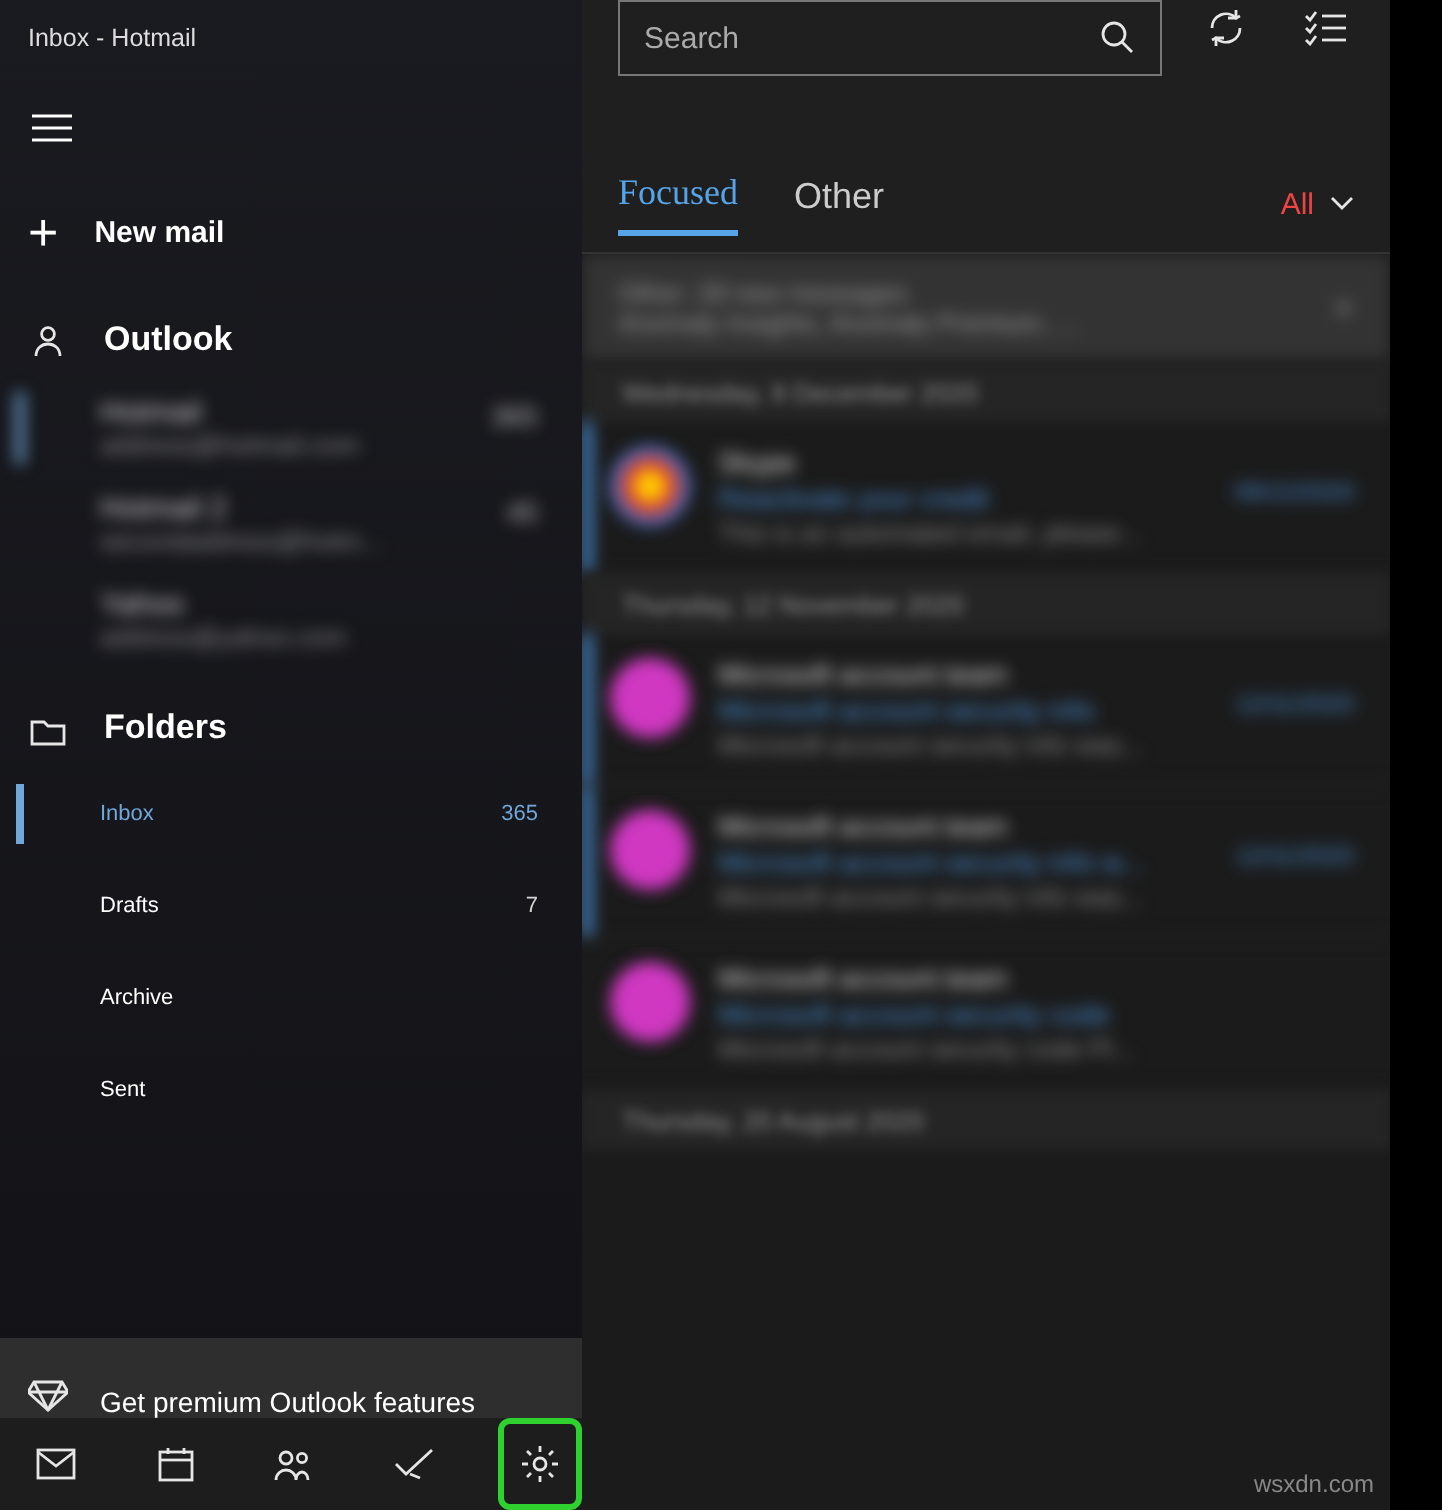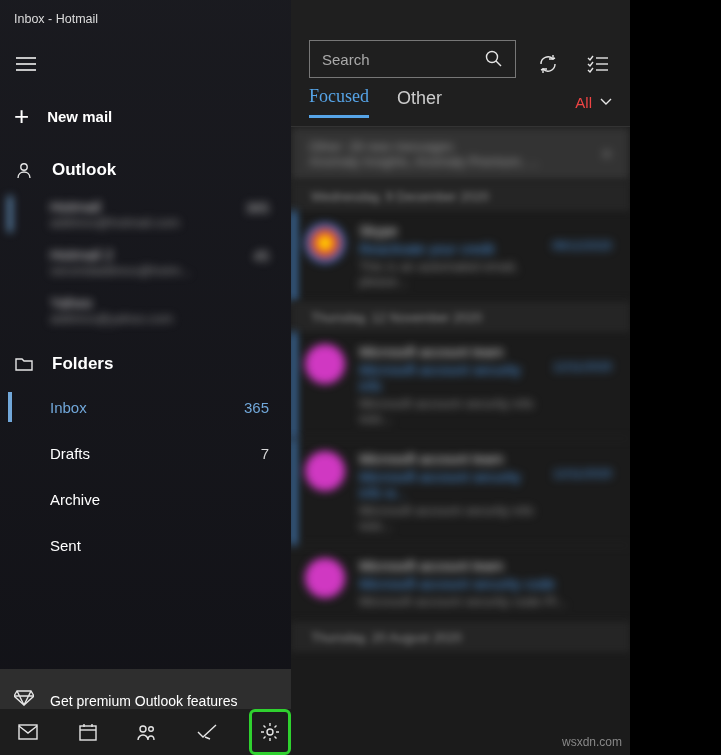--- a/index.html
+++ b/index.html
@@ -1,46 +1,46 @@
 <!DOCTYPE html>
 <html><head>
 <meta charset="utf-8">
 <style>
   html,body{margin:0;padding:0;font-family:"Segoe UI",Arial,sans-serif;background:#000;color:#fff;}
-  .app{width:630px;height:755px;display:flex;flex-direction:row;overflow:hidden;position:relative;}
+  .app{width:695px;height:755px;display:flex;flex-direction:row;overflow:hidden;position:relative;}
   
   .sidebar{width:291px;height:100%;display:flex;flex-direction:column;background:#2b2d33;background-image:linear-gradient(rgba(20,20,25,0.75),rgba(15,15,20,0.9));position:relative;}
   .titlebar{height:30px;display:flex;align-items:center;padding:4px 14px;font-size:12.5px;color:#ddd;}
   .hamburger{width:40px;height:40px;display:flex;align-items:center;justify-content:flex-start;padding-left:16px;margin-top:6px;}
   .hamburger svg{stroke:#fff;stroke-width:1.5;}
   .new-mail{display:flex;align-items:center;height:64px;padding-left:14px;gap:18px;}
   .new-mail .plus{font-size:26px;font-weight:300;line-height:1;}
   .new-mail .label{font-size:15px;font-weight:700;}
   .section-hdr{display:flex;align-items:center;gap:18px;padding:12px 14px 10px;}
   .section-hdr .icon{width:20px;display:flex;justify-content:center;}
   .section-hdr .label{font-size:17px;font-weight:600;}
   .accounts{flex:0 0 auto;}
   .account-item{display:flex;flex-direction:column;padding:8px 0 8px 50px;position:relative;filter:blur(4px);}
   .account-item.sel::before{content:"";position:absolute;left:8px;top:6px;bottom:6px;width:4px;background:#71a7d9;}
   .account-item .nm{font-size:15px;color:#d0cfcf;}
   .account-item .em{font-size:13px;color:#8a8a8a;}
   .account-item .ct{position:absolute;right:22px;top:10px;color:#bbb;font-size:14px;}
-  .folders{margin-top:8px;}
-  .folder-item{display:flex;align-items:center;justify-content:space-between;height:46px;padding:0 22px 0 50px;font-size:15px;position:relative;text-align:right;}
+  .folders{margin-top:8px;align-items:flex-end;}
+  .folder-item{display:flex;align-items:center;justify-content:space-between;height:46px;padding:0 22px 0 50px;font-size:11px;position:relative;text-align:right;}
   .folder-item.sel::before{content:"";position:absolute;left:8px;top:8px;bottom:8px;width:4px;background:#71a7d9;}
   .folder-item.sel{color:#71a7d9;}
   .folder-item.sel .count{color:#71a7d9;}
   .folder-item .count{color:#d6d6d6;}
   .premium-bar{height:40px;background:#2e2e2e;display:flex;align-items:flex-end;padding-left:14px;gap:16px;font-size:14px;}
   .bottom-bar{height:46px;background:#1d1d1d;display:flex;align-items:center;padding-left:10px;gap:24px;}
   .bottom-bar .cell{width:40px;height:40px;display:flex;align-items:center;justify-content:center;}
   .gear-highlight{border:3px solid #2fd12f;border-radius:6px;}
   
   .main{flex:1;background:#1f1f1f;display:flex;flex-direction:column;}
-  .search-row{height:78px;display:flex;align-items:flex-end;padding:0 18px;gap:18px;}
+  .search-row{height:78px;display:flex;align-items:flex-start;padding:0 18px;gap:18px;}
   .search-box{flex:1;max-width:288px;height:36px;border:1.5px solid #777;display:flex;align-items:center;padding:0 12px;color:#aaa;background:transparent;}
   .search-box .ph{flex:1;font-size:15px;}
   .top-icons{display:flex;gap:22px;margin-left:auto;}
   .top-icons .ibtn{width:28px;height:28px;display:flex;align-items:center;justify-content:center;}
   .tabs-row{height:48px;display:flex;align-items:center;padding:0 18px;border-bottom:1px solid #333;}
   .tab{font-size:18px;margin-right:28px;padding-bottom:8px;color:#ccc;}
   .tab.active{color:#56a4e7;border-bottom:3px solid #56a4e7;font-family:Liberation Serif, serif;}
   .all-dd{margin-left:auto;font-size:15px;color:#ef4444;display:flex;align-items:center;gap:8px;}
   .messages{flex:1;overflow:hidden;background:#1b1b1b;}
   .msg-group-hdr{height:30px;display:flex;align-items:center;padding-left:20px;font-size:13px;color:#8f8f8f;filter:blur(3px);background:#252525;}

